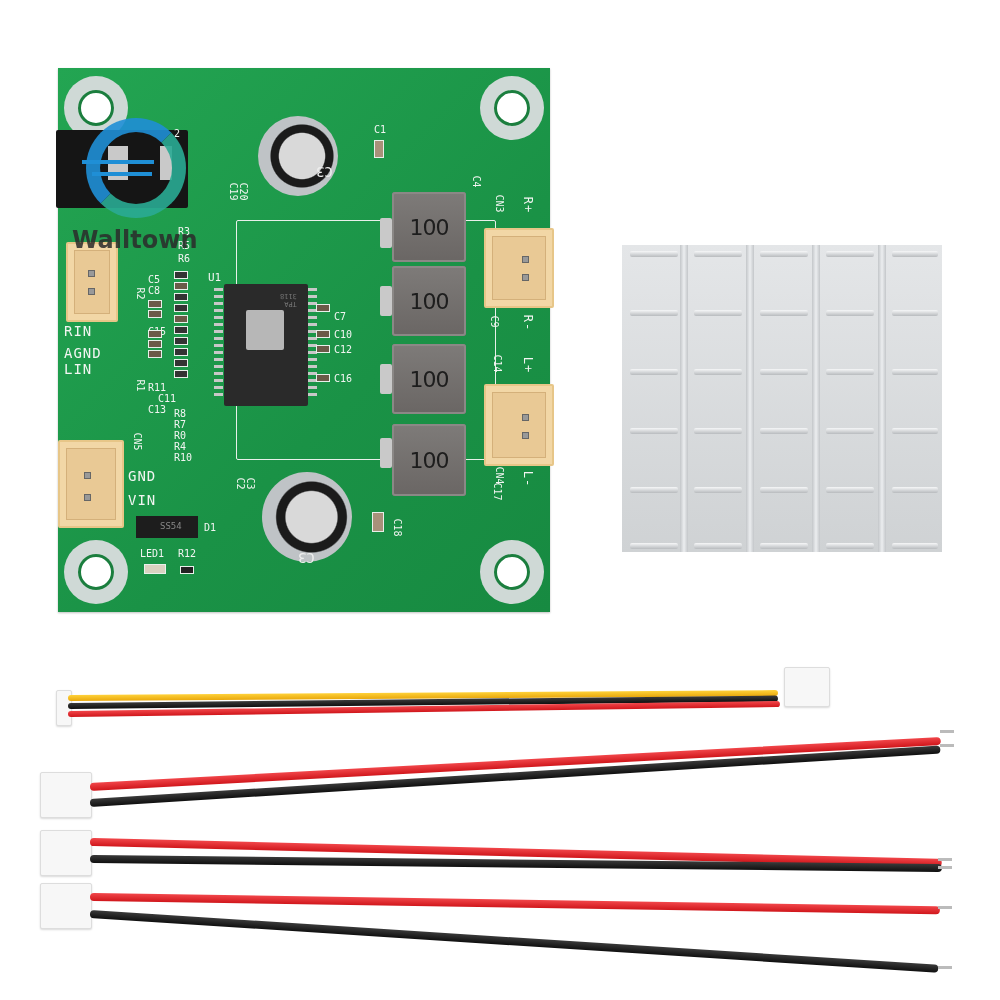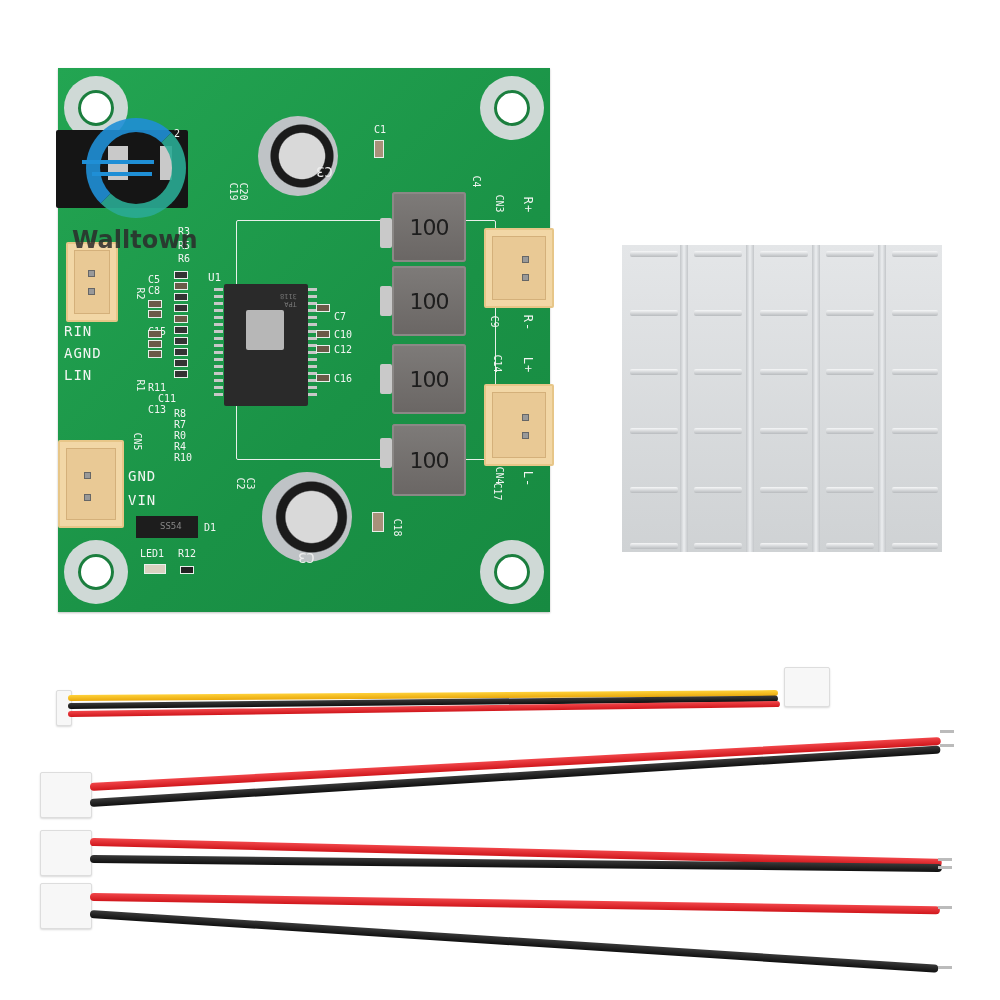--- a/index.html
+++ b/index.html
@@ -62,21 +62,21 @@
   </div>
   <span class="abs silk" style="left:116px;top:60px;">2</span>
 
   <div class="abs conn" style="left:8px;top:174px;width:48px;height:76px;">
     <div class="inner"></div>
     <div class="abs pin" style="left:20px;top:26px;"></div>
     <div class="abs pin" style="left:20px;top:44px;"></div>
   </div>
   <div class="abs" style="left:6px;top:255px;">
     <div class="silk-lg" style="margin-bottom:6px;">RIN</div>
-    <div class="silk-lg" style="margin-bottom:6px;">AGND</div>
+    <div class="silk-lg" style="margin-bottom:0;">AGND</div>
     <div class="silk-lg">LIN</div>
   </div>
 
   <div class="abs conn" style="left:0px;top:372px;width:62px;height:84px;">
     <div class="inner"></div>
     <div class="abs pin" style="left:24px;top:30px;"></div>
     <div class="abs pin" style="left:24px;top:52px;"></div>
   </div>
   <span class="abs silk" style="left:70px;top:368px;transform:rotate(90deg);">CN5</span>
   <div class="abs silk-lg" style="left:70px;top:400px;">GND</div>

